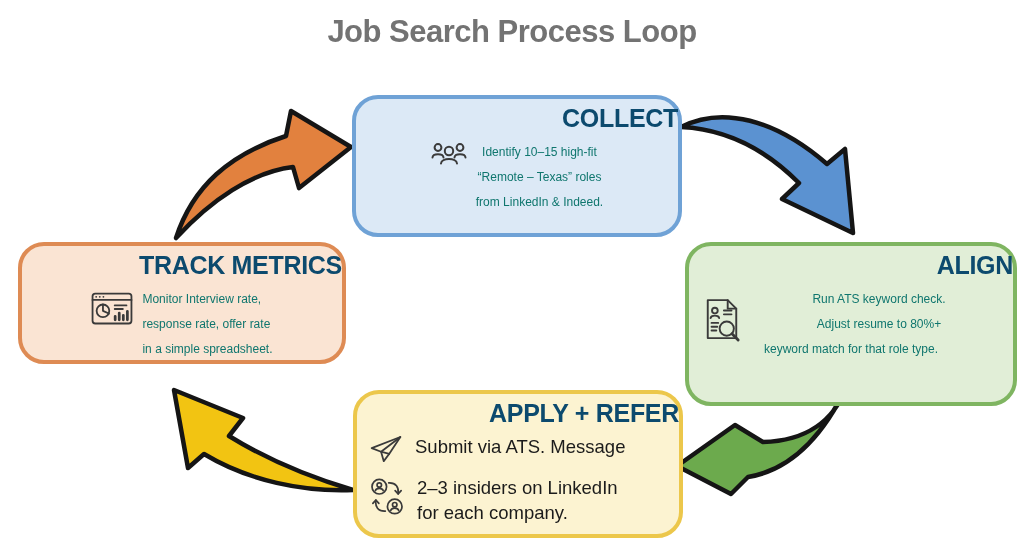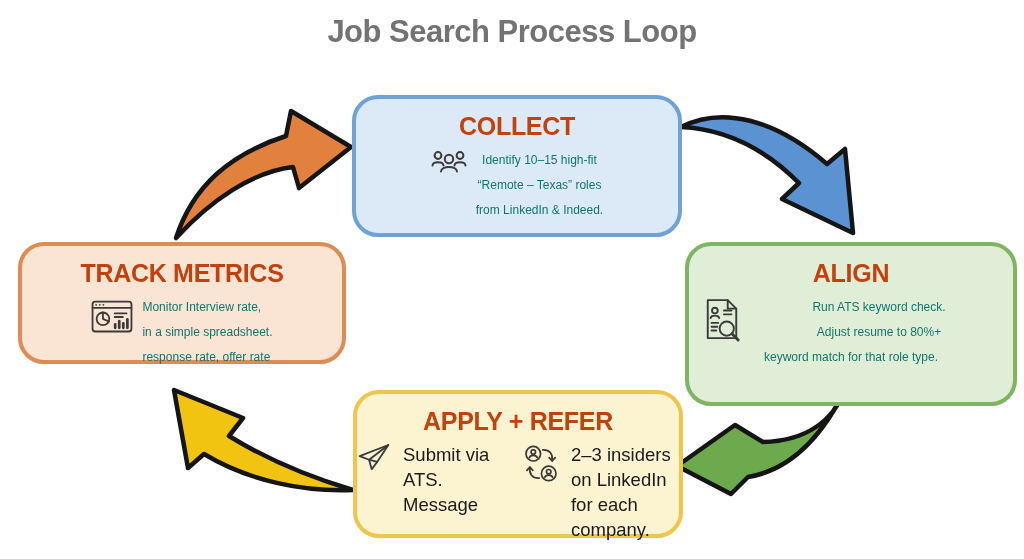--- a/index.html
+++ b/index.html
@@ -11,35 +11,35 @@
     position:absolute;top:14px;left:0;width:100%;text-align:center;
     font-size:31px;font-weight:800;letter-spacing:-0.5px;color:#737373;
   }
   #arrow-layer{position:absolute;left:0;top:0;z-index:1;}
   #arrow-layer path{stroke:#151515;stroke-width:4.5;stroke-linejoin:round;stroke-linecap:round;}
   .node{
     position:absolute;z-index:2;box-sizing:border-box;
     border:4px solid #888;border-radius:26px;
   }
   .node-title{
-    text-align:center;font-size:25px;font-weight:800;letter-spacing:-0.3px;
-    color:#c2410c;padding-top:13px;
+    text-align:right;font-size:25px;font-weight:800;letter-spacing:-0.3px;
+    color:#0c4a6e;padding-top:5px;
   }
   .node-body{font-size:12px;line-height:25px;color:#0f766e;margin-top:7px;}
   .row{display:flex;justify-content:center;gap:9px;padding:0 8px;}
   .lines.center{text-align:center;}
   .lines.left{text-align:left;}
   .icon{flex:0 0 auto;display:inline-block;}
   .icon svg{fill:none;stroke:#3a3a3a;stroke-width:2;stroke-linecap:round;stroke-linejoin:round;}
   .icon .dot{fill:#3a3a3a;stroke:none;}
   
   #node-align .align-icon{position:absolute;left:14px;top:52px;}
   #node-align .pad{padding-left:56px;}
   
-  .apply-rows{display:flex;flex-direction:row;gap:5px;padding-left:0;margin-top:6px;}
+  .apply-rows{display:flex;flex-direction:column;gap:5px;padding-left:12px;margin-top:6px;}
   .apply-row{display:flex;align-items:flex-start;gap:12px;font-size:18.5px;line-height:25px;}
   .apply-row .icon{margin-top:1px;}
   #node-collect{left:352px;top:95px;width:330px;height:142px;}
   #node-align{left:685px;top:242px;width:332px;height:164px;}
   #node-track{left:18px;top:242px;width:328px;height:122px;}
   #node-apply{left:353px;top:390px;width:330px;height:148px;}
 </style>
 </head>
 <body>
 
@@ -106,22 +106,22 @@
           <circle class="dot" cx="9.5" cy="7.5" r="1"></circle>
           <circle class="dot" cx="13.5" cy="7.5" r="1"></circle>
           <circle cx="13" cy="23" r="7"></circle>
           <path d="M13 23 V16 M13 23 L19.5 26"></path>
           <path d="M26 17 H39 M26 21 H35"></path>
           <path d="M26.5 33 V29 M31 33 V25.5 M35.5 33 V28 M40 33 V23.5" style="stroke-width:3"></path>
         </svg>
       </span>
       <div class="lines left">
         <div>Monitor Interview rate,</div>
+        <div>response rate, offer rate</div>
         <div>in a simple spreadsheet.</div>
-        <div>response rate, offer rate</div>
       </div>
     </div>
   </div>
 
   <div class="node" id="node-apply" style="background-color: rgb(252, 243, 209); border-color: rgb(236, 199, 75);">
     <div class="node-title">APPLY + REFER</div>
     <div class="apply-rows">
       <div class="apply-row">
         <span class="icon">
           <svg width="34" height="29" viewBox="0 0 38 32">

